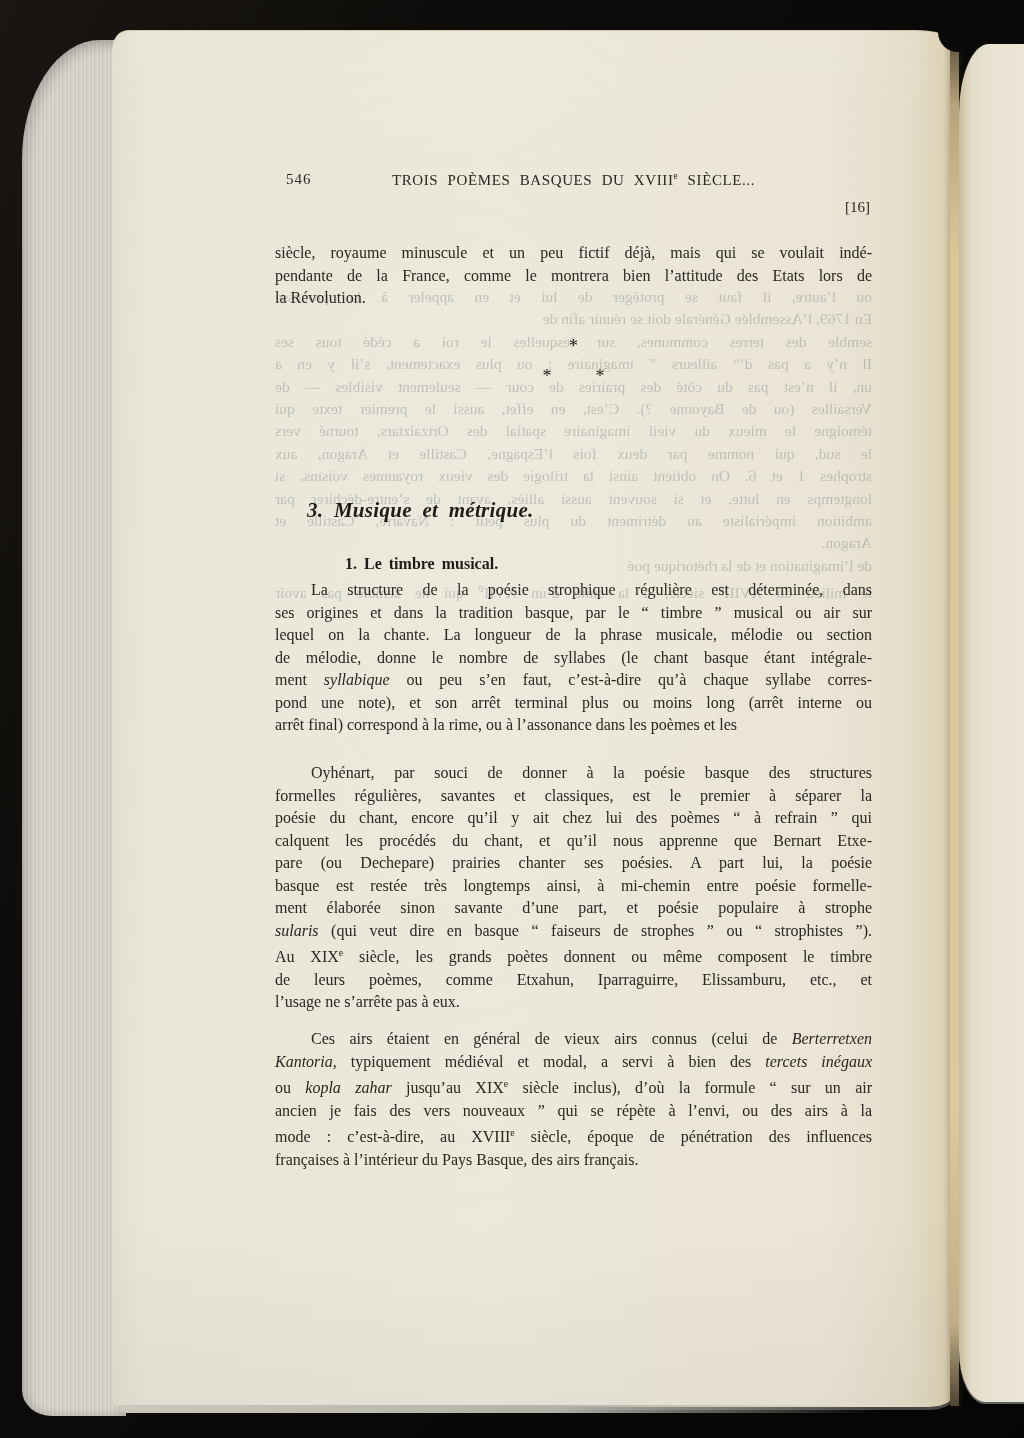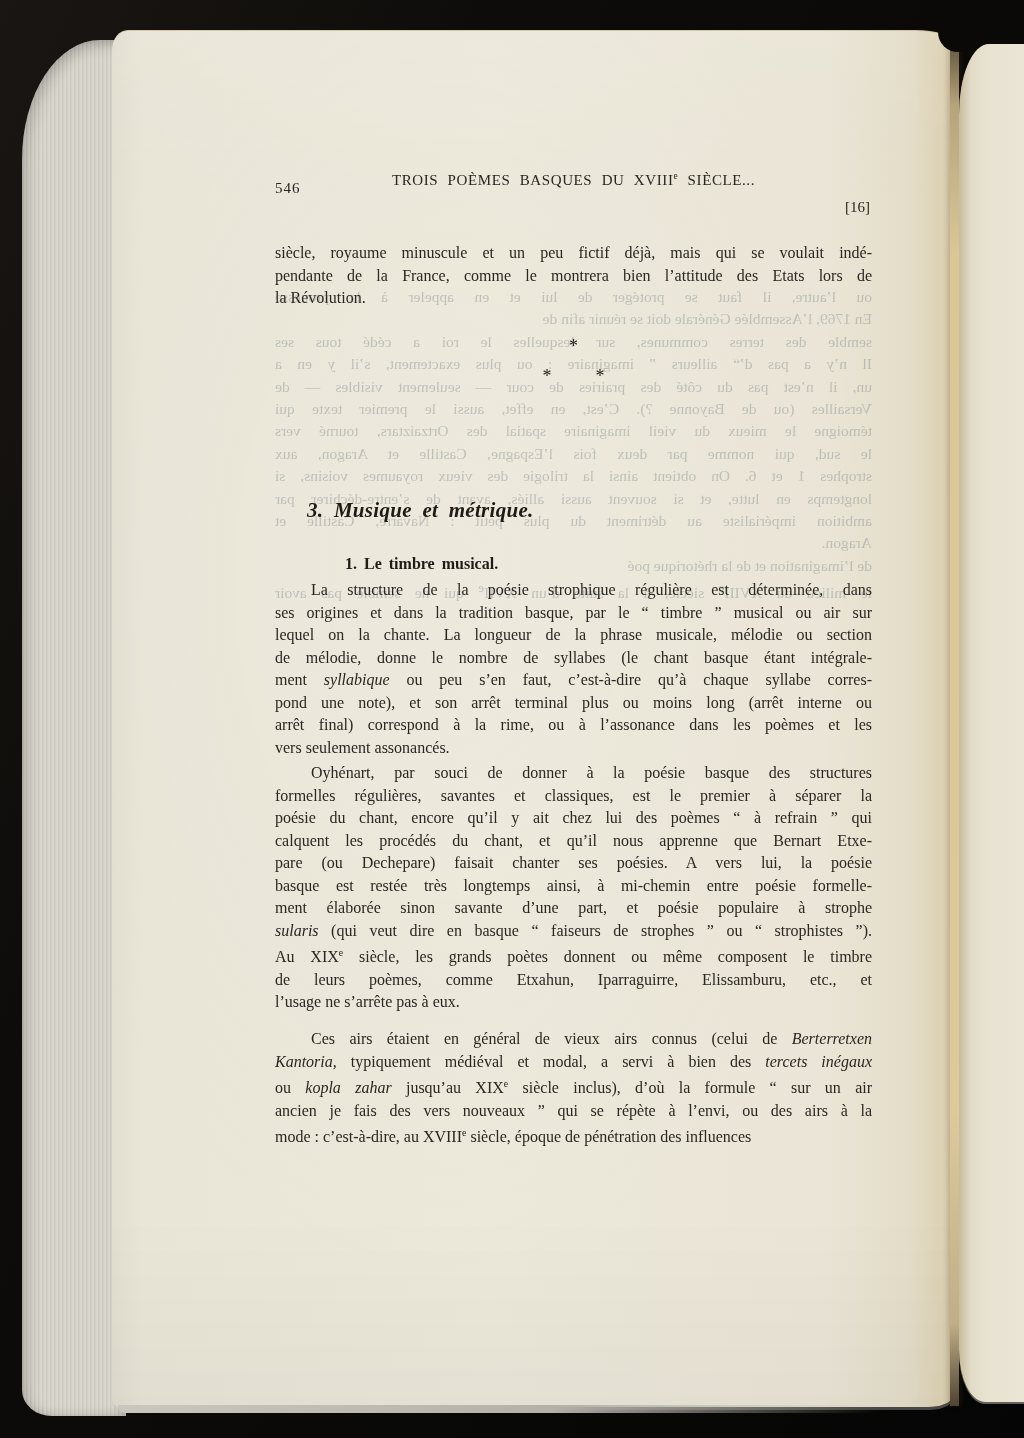--- a/index.html
+++ b/index.html
@@ -54,21 +54,21 @@
   }
   
   .textblock{position:absolute;left:163px;top:0;width:597px;height:1376px;color:#2a2722;}
   .line{text-align:justify;text-align-last:justify;}
   .para{position:absolute;width:100%;font-size:16px;line-height:22.5px;z-index:2;}
   .para .line:first-child{text-indent:36px;margin-top:6px;}
   .para.no-indent .line:first-child{text-indent:0;}
   .para .line:last-child{text-align-last:left;}
   .para.cont .line:last-child{text-align-last:justify;}
   .header-row{position:absolute;top:140px;width:100%;height:22px;font-size:15px;z-index:2;}
-  .pageno{position:absolute;left:0;top:0;letter-spacing:1px;margin-top:9px;}
+  .pageno{position:absolute;left:11px;top:0;letter-spacing:1px;}
   .running-title{position:absolute;left:50%;transform:translateX(-50%);white-space:nowrap;
     letter-spacing:.6px;word-spacing:5px;}
   .running-title sup, .para sup{font-size:.62em;}
   .ref{position:absolute;right:2px;top:0;margin-top:28px;}
   .separator-row{position:absolute;width:100%;text-align:center;font-size:18px;line-height:18px;z-index:2;color:#23201b;}
   .sep-top{top:306px;}
   .sep-bottom{top:336px;}
   .sep-bottom .asterisk{display:inline-block;margin:0 22px;}
   .section-heading{position:absolute;top:467px;left:32px;font-size:21px;font-weight:bold;
     letter-spacing:.3px;word-spacing:5px;color:#1f1c17;z-index:2;font-style:italic;}
@@ -140,43 +140,43 @@
       <div class="subsection-heading">1. Le timbre musical.</div>
 
       <div class="para para-a">
           <div class="line">La structure de la poésie strophique régulière est déterminée, dans</div>
           <div class="line">ses origines et dans la tradition basque, par le “ timbre ” musical ou air sur</div>
           <div class="line">lequel on la chante. La longueur de la phrase musicale, mélodie ou section</div>
           <div class="line">de mélodie, donne le nombre de syllabes (le chant basque étant intégrale-</div>
           <div class="line">ment <i>syllabique</i> ou peu s’en faut, c’est-à-dire qu’à chaque syllabe corres-</div>
           <div class="line">pond une note), et son arrêt terminal plus ou moins long (arrêt interne ou</div>
           <div class="line">arrêt final) correspond à la rime, ou à l’assonance dans les poèmes et les</div>
-          <div class="line">vers seulement assonancés.</div>
         </div>
 
       <div class="para para-b">
           <div class="line">Oyhénart, par souci de donner à la poésie basque des structures</div>
           <div class="line">formelles régulières, savantes et classiques, est le premier à séparer la</div>
           <div class="line">poésie du chant, encore qu’il y ait chez lui des poèmes “ à refrain ” qui</div>
           <div class="line">calquent les procédés du chant, et qu’il nous apprenne que Bernart Etxe-</div>
-          <div class="line">pare (ou Dechepare) faisait chanter ses poésies. A vers lui, la poésie</div>
+          <div class="line">pare (ou Dechepare) prairies chanter ses poésies. A part lui, la poésie</div>
           <div class="line">basque est restée très longtemps ainsi, à mi-chemin entre poésie formelle-</div>
           <div class="line">ment élaborée sinon savante d’une part, et poésie populaire à strophe</div>
           <div class="line"><i>sularis</i> (qui veut dire en basque “ faiseurs de strophes ” ou “ strophistes ”).</div>
           <div class="line">Au XIX<sup>e</sup> siècle, les grands poètes donnent ou même composent le timbre</div>
           <div class="line">de leurs poèmes, comme Etxahun, Iparraguirre, Elissamburu, etc., et</div>
           <div class="line">l’usage ne s’arrête pas à eux.</div>
         </div>
 
       <div class="para para-c">
           <div class="line">Ces airs étaient en général de vieux airs connus (celui de <i>Berterretxen</i></div>
           <div class="line"><i>Kantoria,</i> typiquement médiéval et modal, a servi à bien des <i>tercets inégaux</i></div>
           <div class="line">ou <i>kopla zahar</i> jusqu’au XIX<sup>e</sup> siècle inclus), d’où la formule “ sur un air</div>
           <div class="line">ancien je fais des vers nouveaux ” qui se répète à l’envi, ou des airs à la</div>
           <div class="line">mode : c’est-à-dire, au XVIII<sup>e</sup> siècle, époque de pénétration des influences</div>
+          <div class="line">françaises à l’intérieur du Pays Basque, des airs français.</div>
         </div>
 
 
     </div>
   </div>
 
   <div class="bottom-edge"></div>
   <div class="crease"></div>
   <div class="page-right"></div>
   <div class="gutter-notch"></div>

